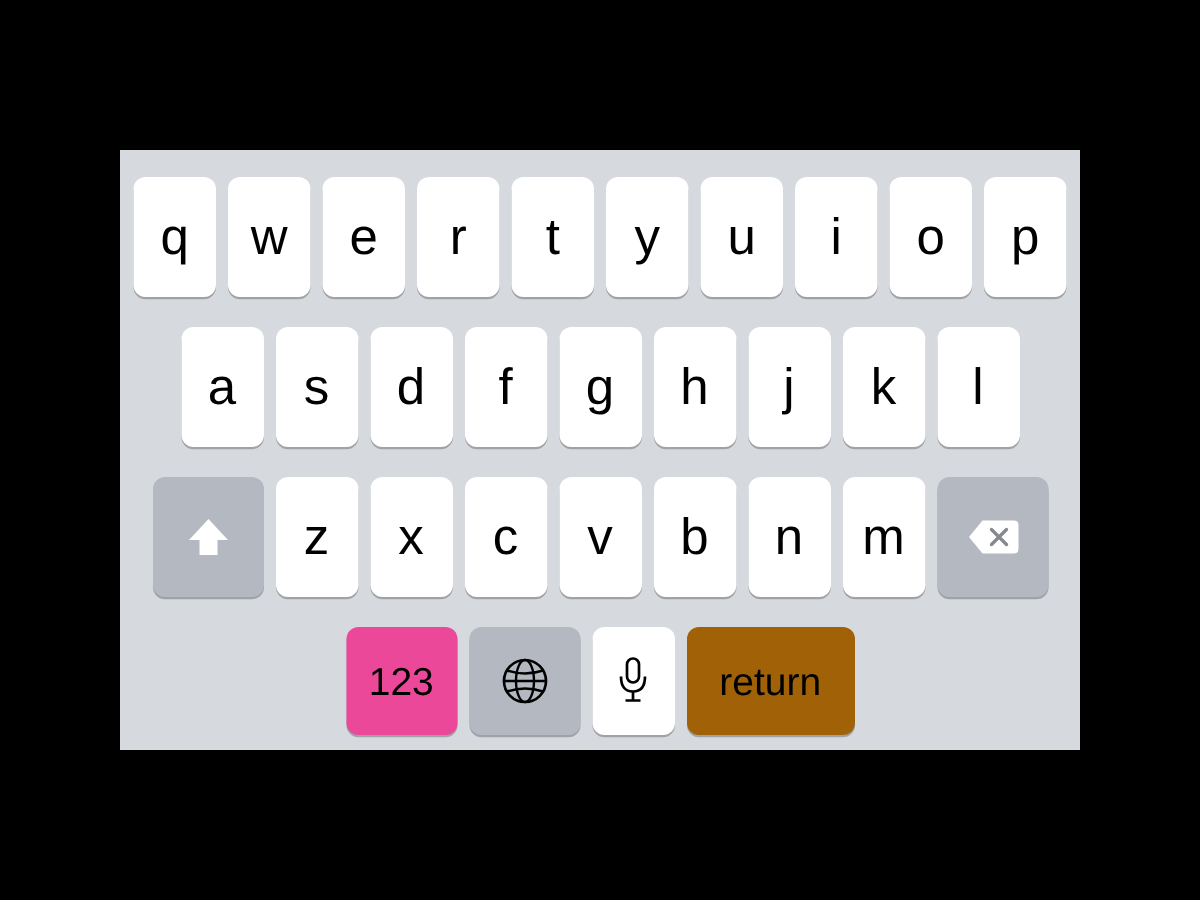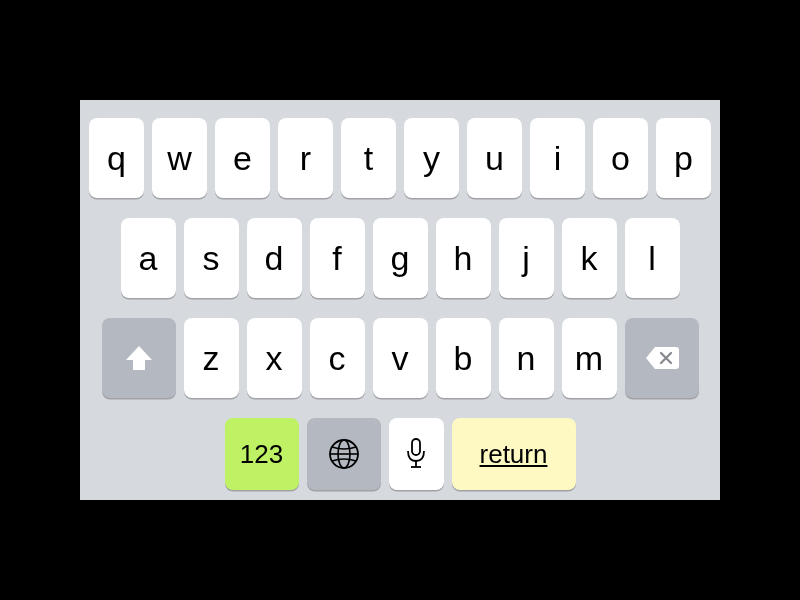--- a/index.html
+++ b/index.html
@@ -38,25 +38,25 @@
     color: #000;
     cursor: pointer;
     user-select: none;
   }
   .letter { width: 55px; }
   .fn {
     background: #b4b8c1;
   }
   .shift, .backspace { width: 74px; }
   .bottom-row .key { height: 72px; font-size: 26px; }
-  .numkey { width: 74px; background: #bef264; font-size: 26px; }
+  .numkey { width: 74px; background: #ec4899; font-size: 26px; }
   .globe { width: 74px; background: #b4b8c1; }
   .mic { width: 55px; background: #fff; }
   .space { flex: 1; background: #fff; font-size: 26px; }
-  .return { width: 124px; background: #fef9c3; font-size: 26px; text-decoration: underline; }
+  .return { width: 112px; background: #a16207; font-size: 26px; }
   .row2 { padding: 0 30px; }
   .row3 { }
   svg { display: block; }
 </style>
 </head>
 <body>
 
 <div class="keyboard">
 
   <div class="row">

